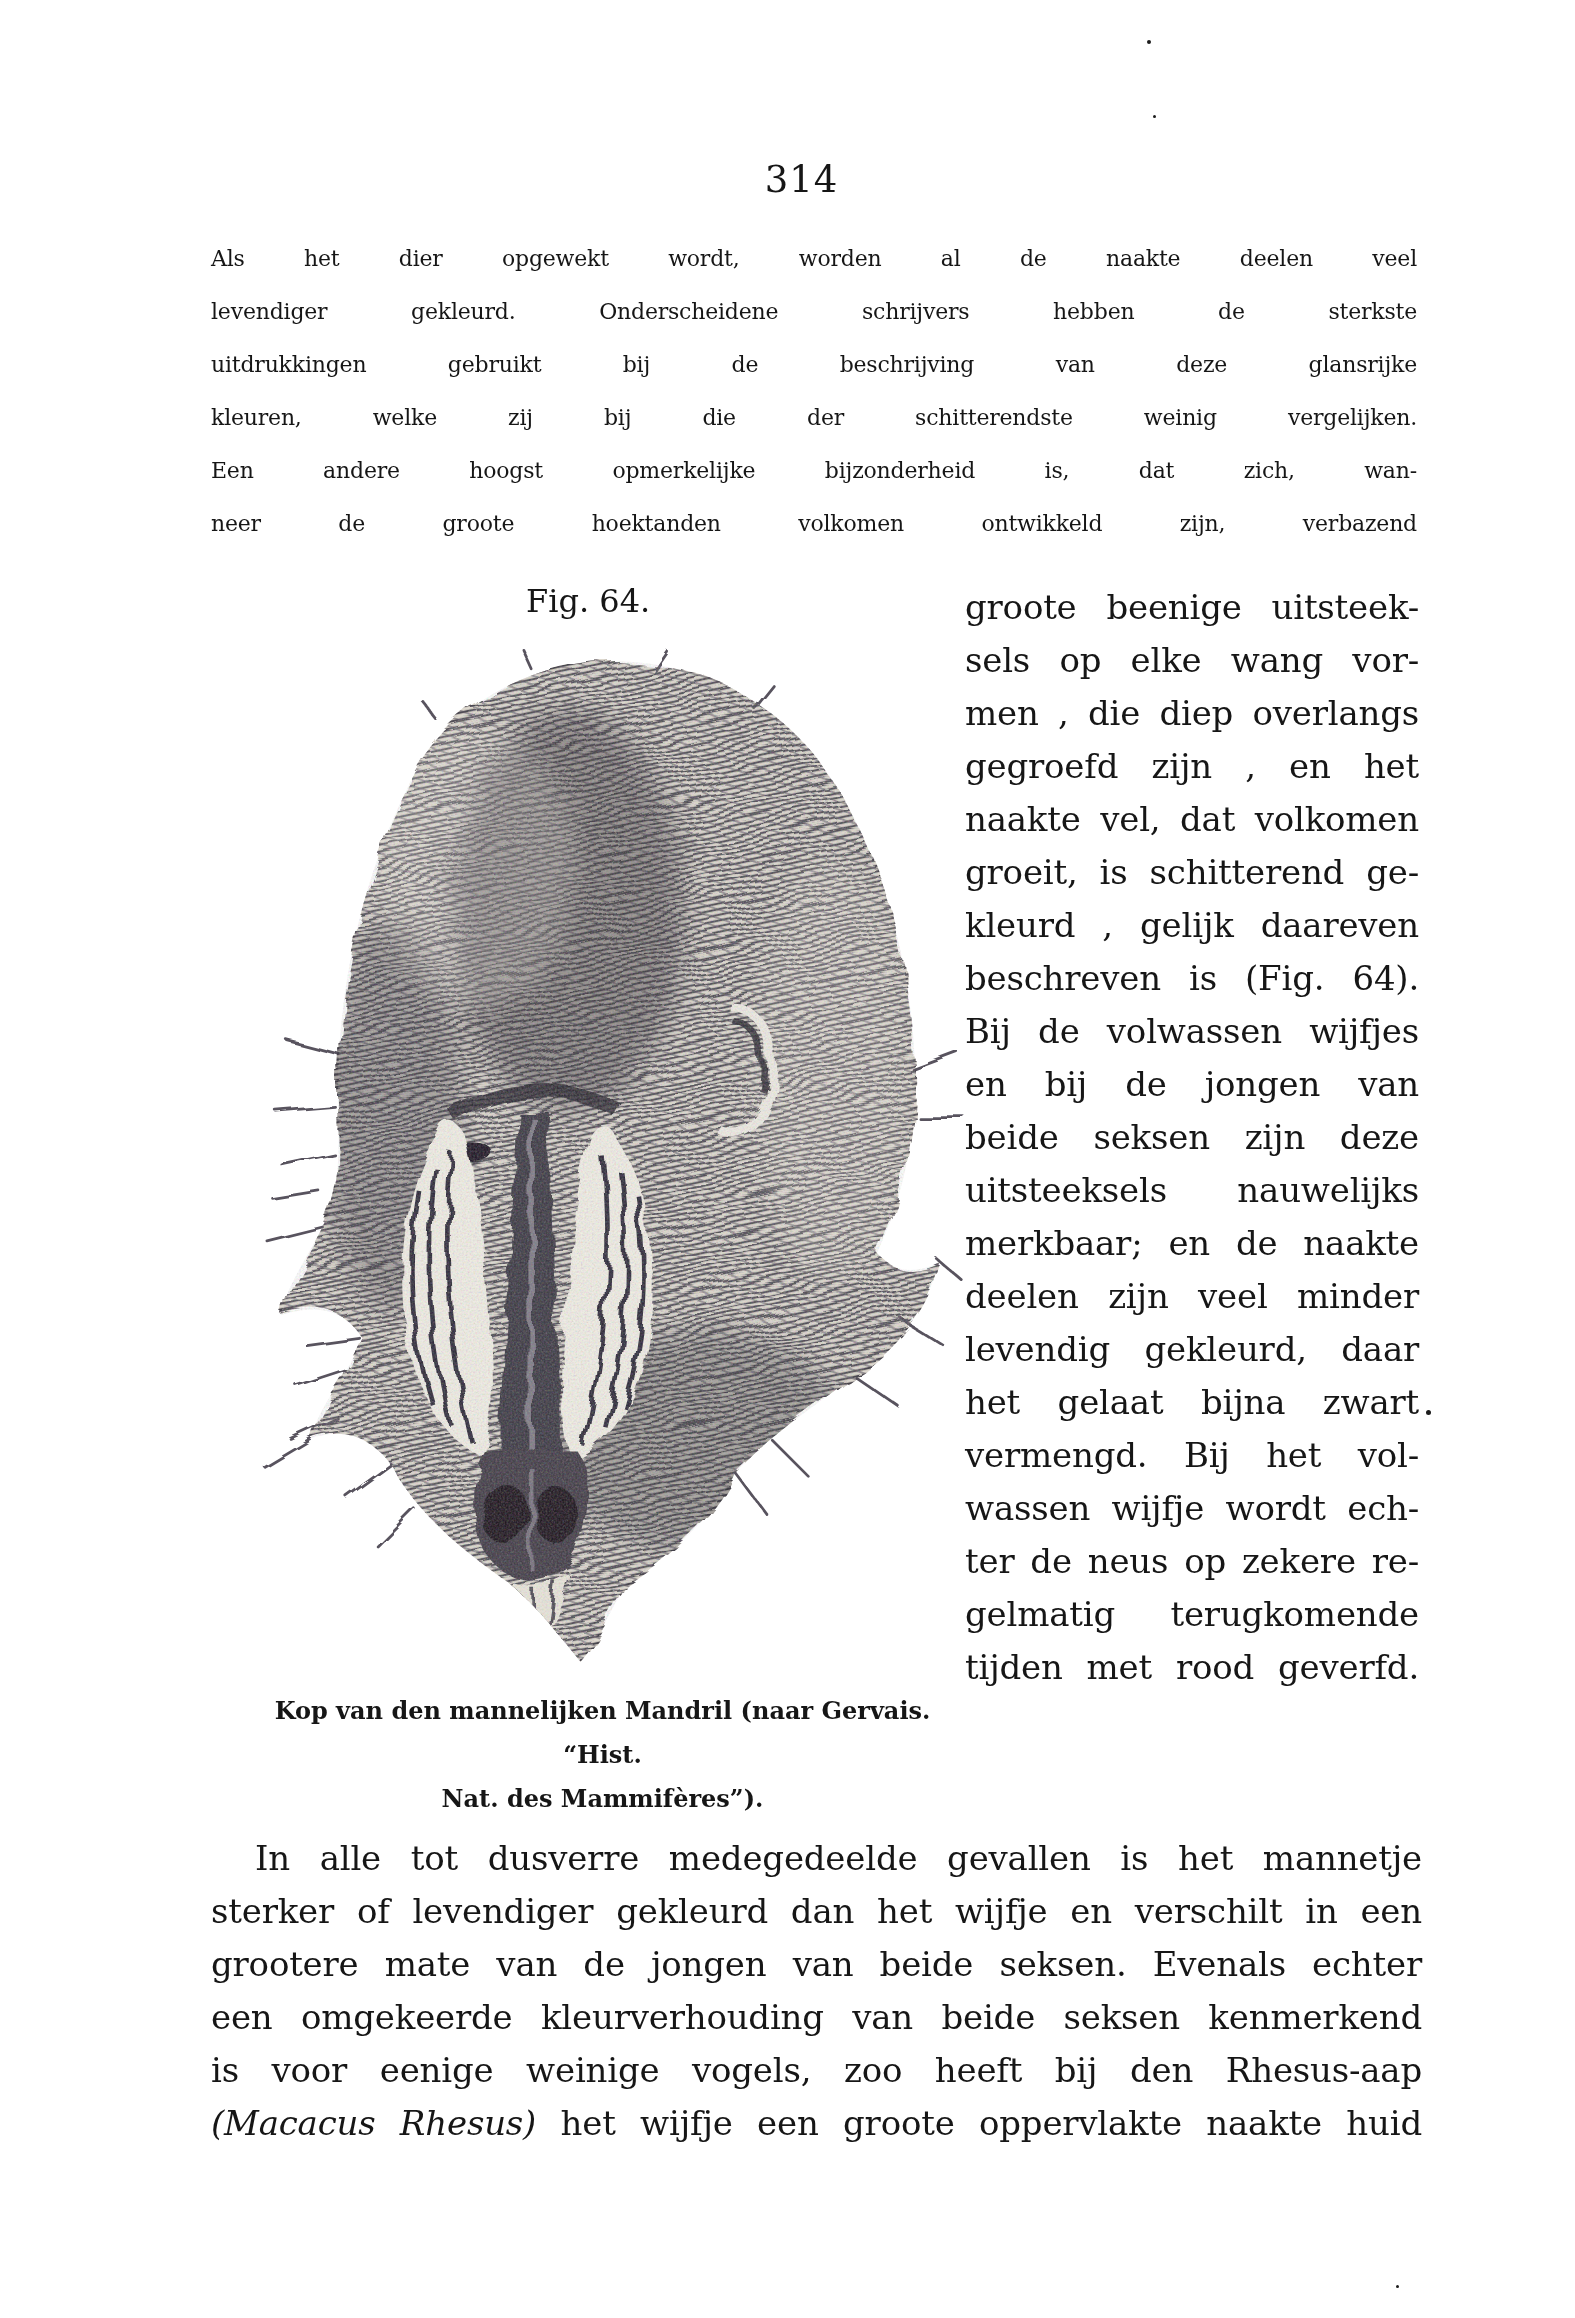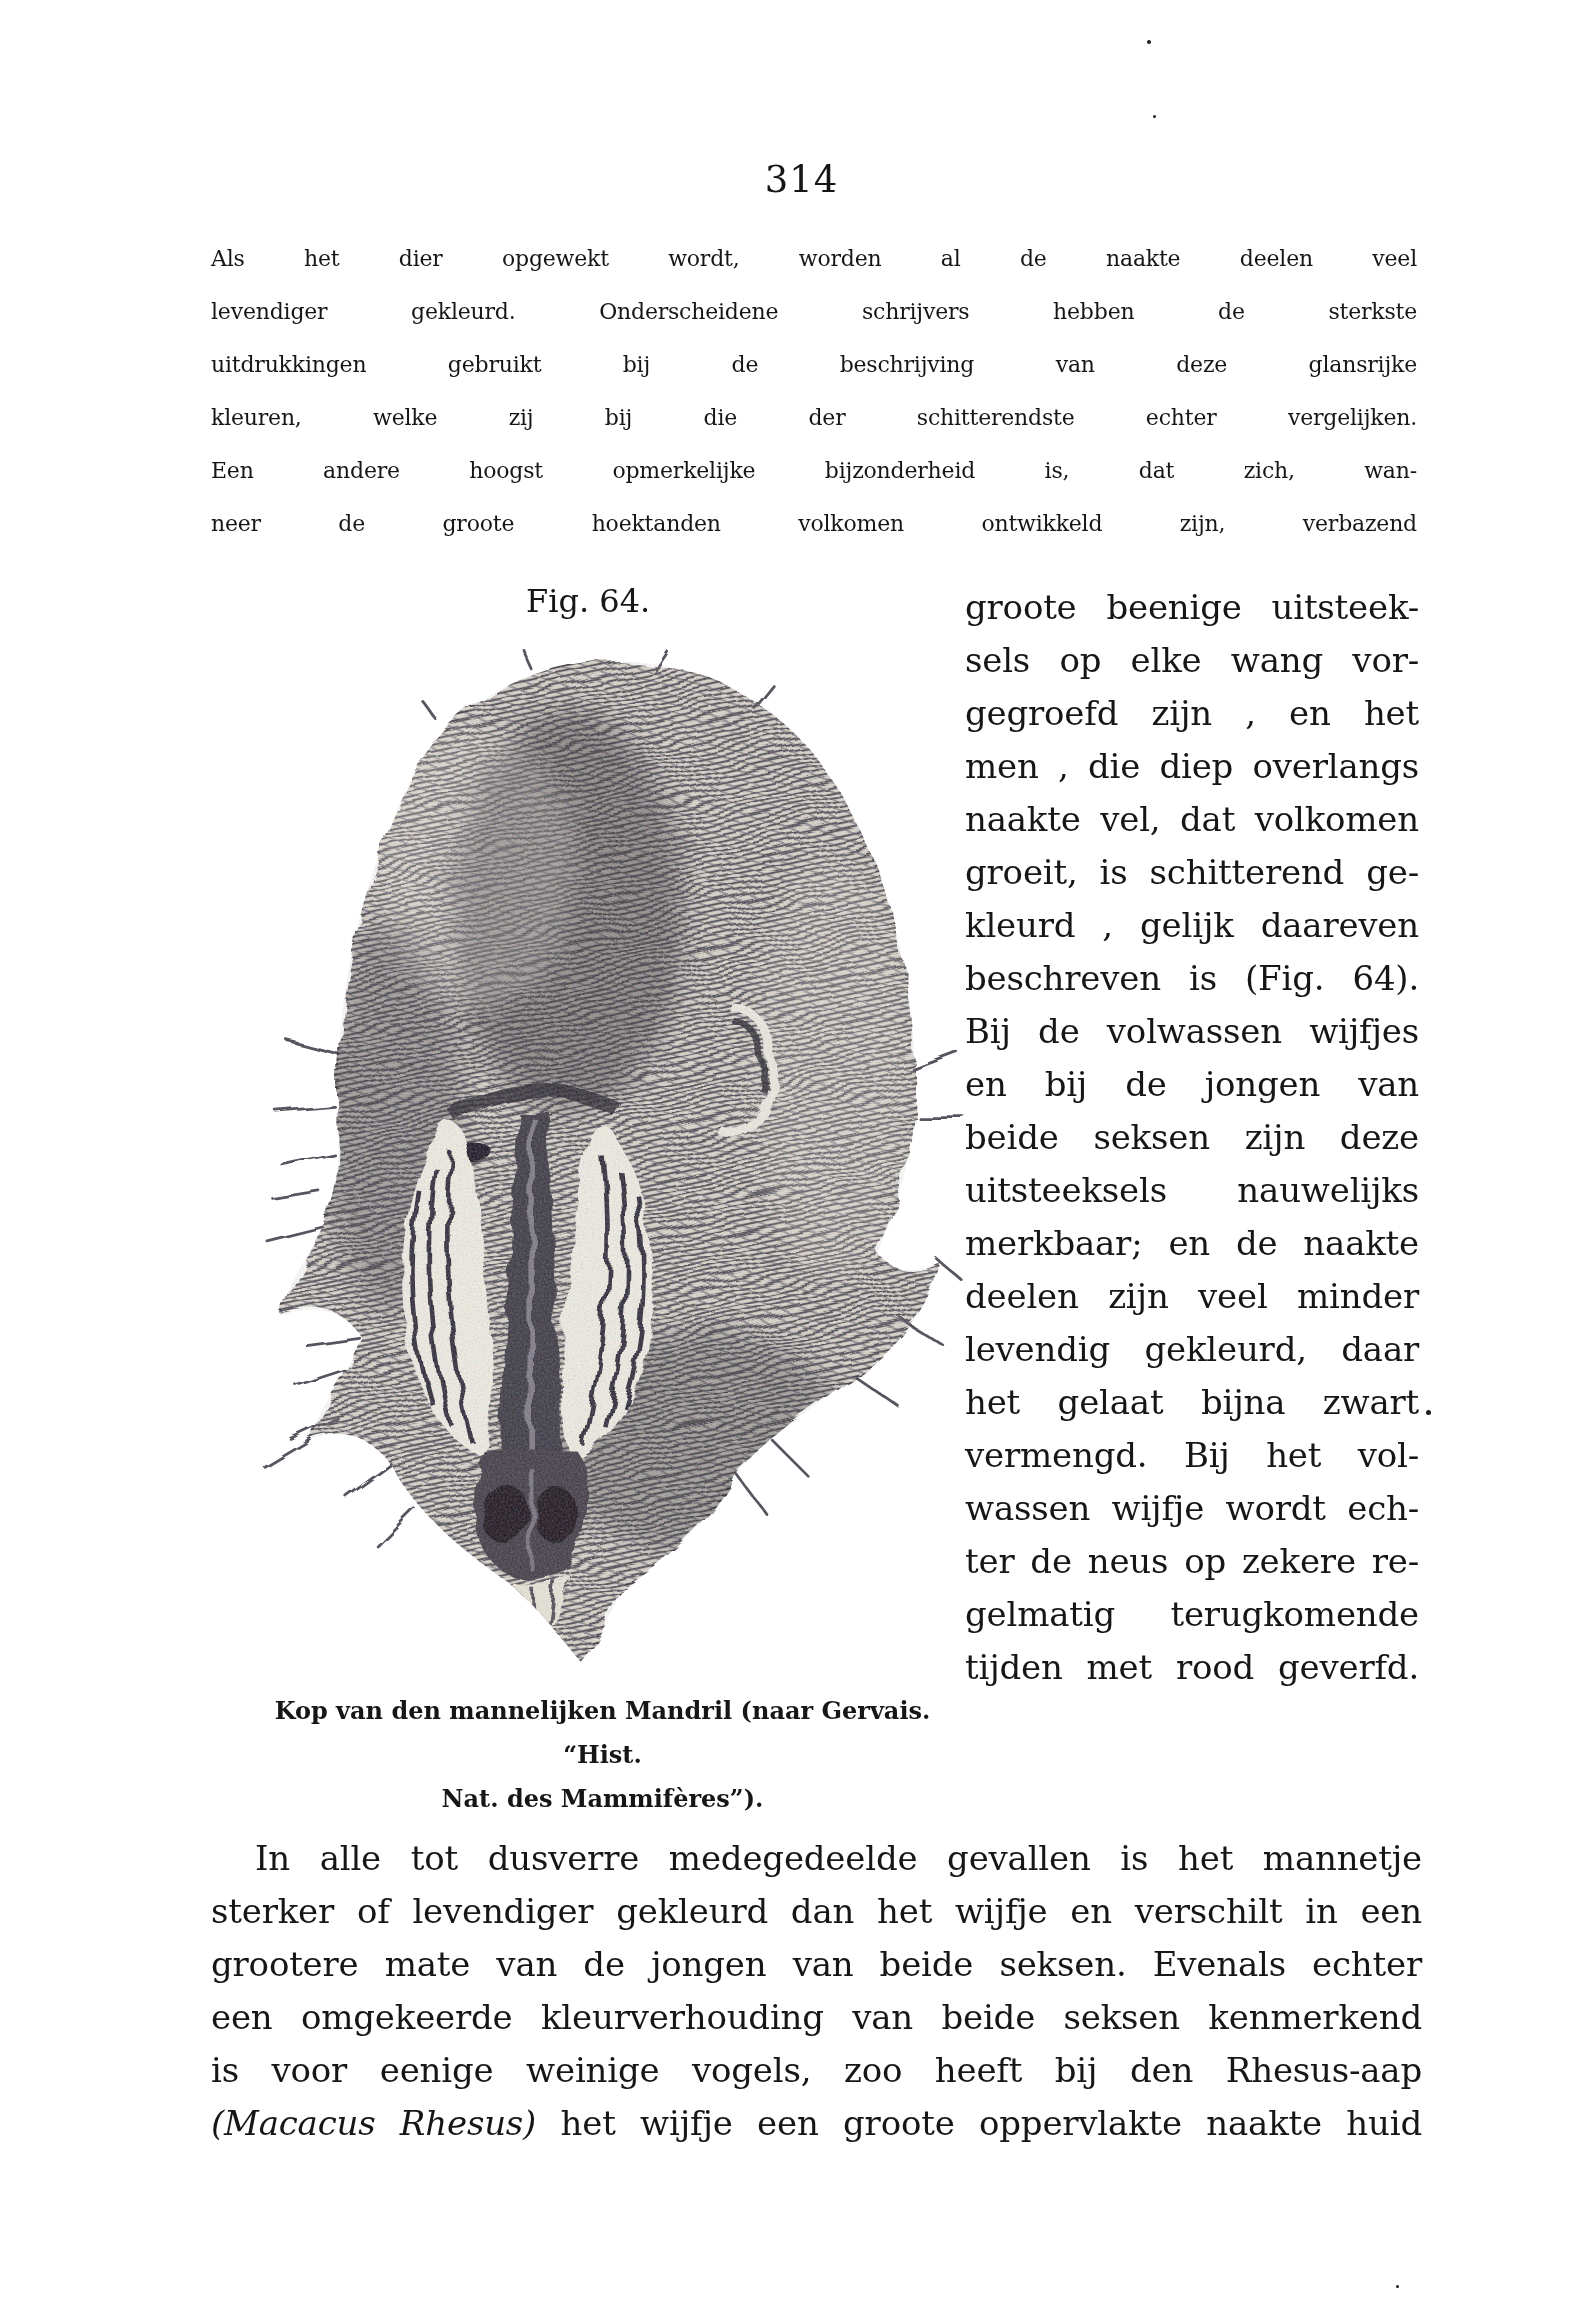--- a/index.html
+++ b/index.html
@@ -29,21 +29,21 @@
 <body>
 
 <div class="page">
 
   <div class="pn">314</div>
 
   <div class="para-top">
     <div class="jl">Als het dier opgewekt wordt, worden al de naakte deelen veel</div>
     <div class="jl">levendiger gekleurd. Onderscheidene schrijvers hebben de sterkste</div>
     <div class="jl">uitdrukkingen gebruikt bij de beschrijving van deze glansrijke</div>
-    <div class="jl">kleuren, welke zij bij die der schitterendste echter vergelijken.</div>
+    <div class="jl">kleuren, welke zij bij die der schitterendste weinig vergelijken.</div>
     <div class="jl">Een andere hoogst opmerkelijke bijzonderheid is, dat zich, wan-</div>
     <div class="jl">neer de groote hoektanden volkomen ontwikkeld zijn, verbazend</div>
   </div>
 
   <div class="fig-label">Fig. 64.</div>
 
   <div class="figure">
     <svg viewBox="0 0 770 1115">
       <defs>
         <path id="sil" d="M 368 30 C 280 38 200 90 165 170 C 120 260 95 370 92 470
@@ -154,22 +154,22 @@
   </div>
 
   <div class="caption">
     <div>Kop van den mannelijken Mandril (naar Gervais. “Hist.</div>
     <div>Nat. des Mammifères”).</div>
   </div>
 
   <div class="col">
     <div class="jl">groote beenige uitsteek-</div>
     <div class="jl">sels op elke wang vor-</div>
+    <div class="jl">men , die diep overlangs</div>
     <div class="jl">gegroefd zijn , en het</div>
-    <div class="jl">men , die diep overlangs</div>
     <div class="jl">naakte vel, dat volkomen</div>
     <div class="jl">groeit, is schitterend ge-</div>
     <div class="jl">kleurd , gelijk daareven</div>
     <div class="jl">beschreven is (Fig. 64).</div>
     <div class="jl">Bij de volwassen wijfjes</div>
     <div class="jl">en bij de jongen van</div>
     <div class="jl">beide seksen zijn deze</div>
     <div class="jl">uitsteeksels nauwelijks</div>
     <div class="jl">merkbaar; en de naakte</div>
     <div class="jl">deelen zijn veel minder</div>

